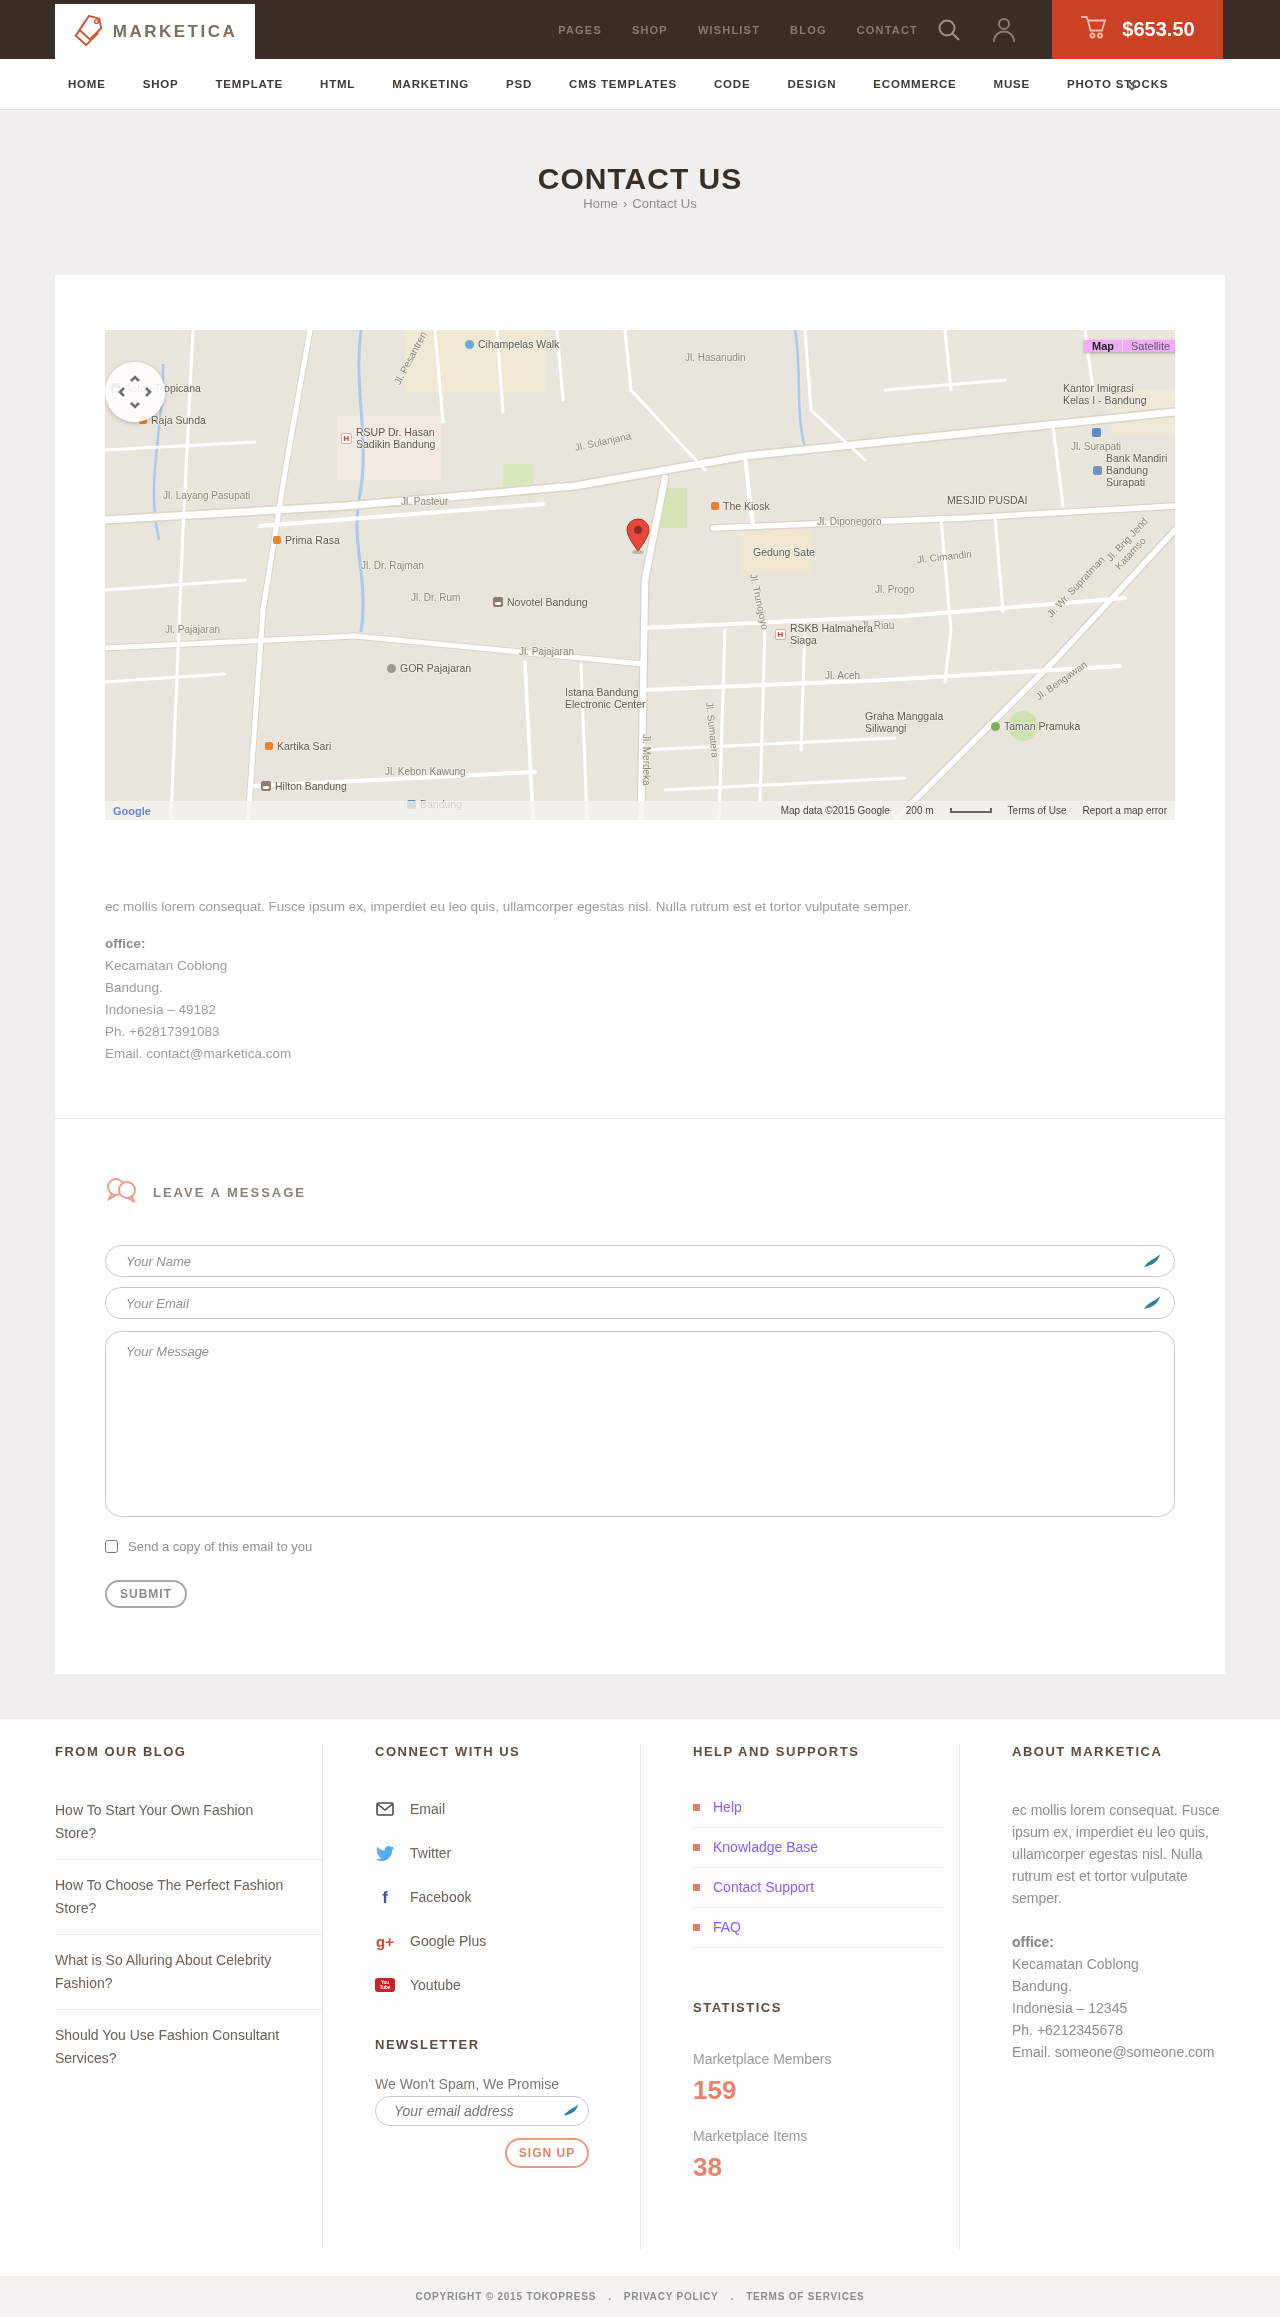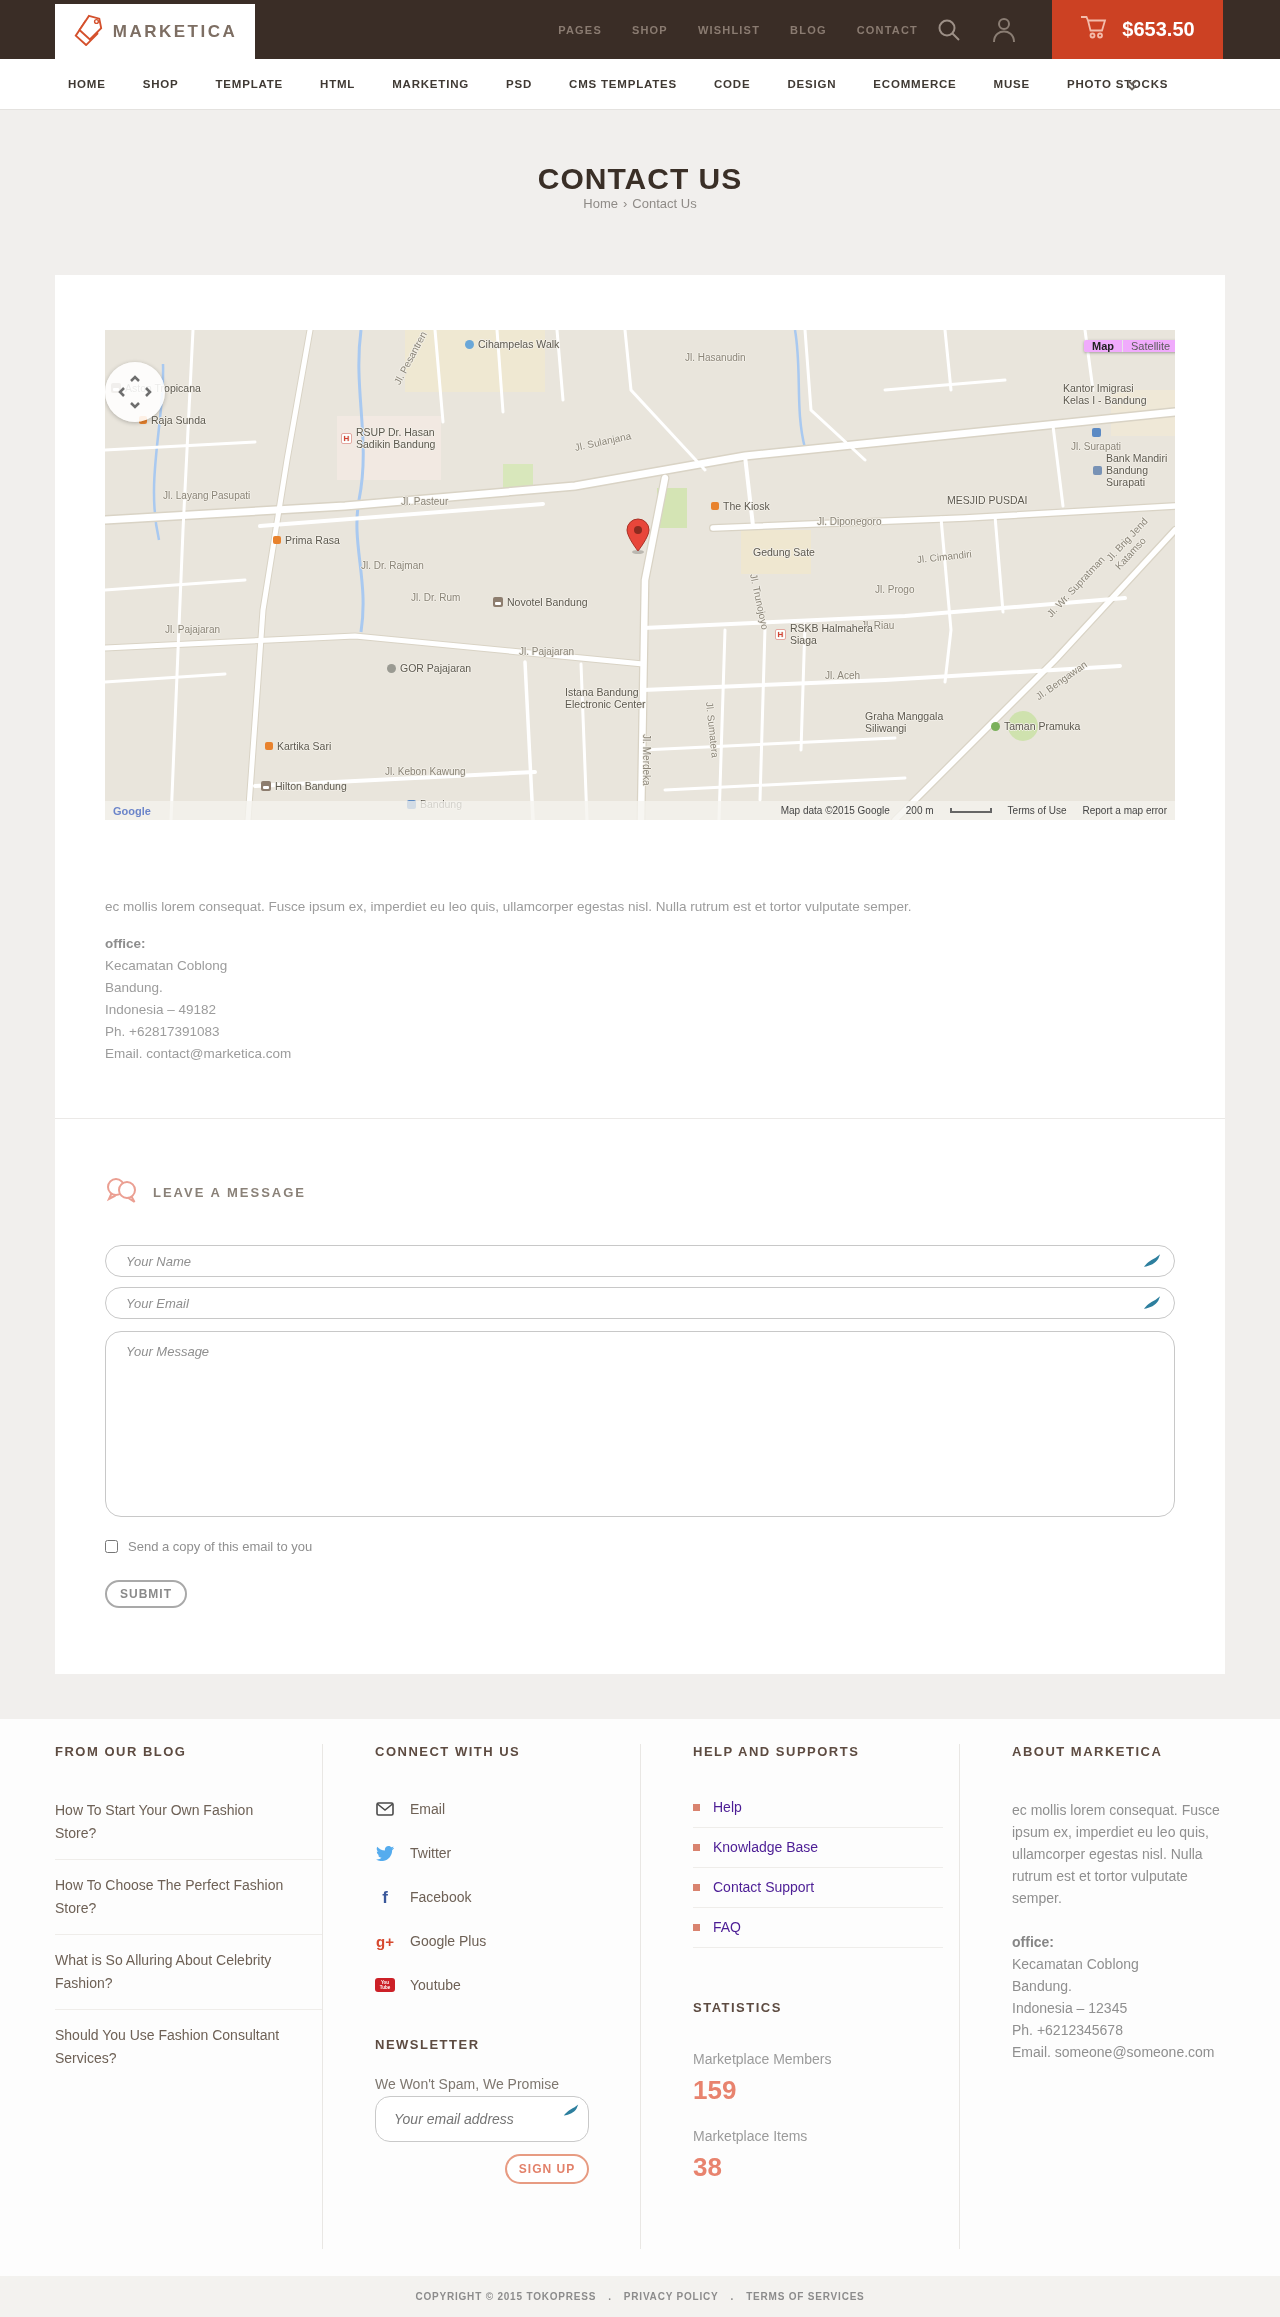--- a/index.html
+++ b/index.html
@@ -106,30 +106,30 @@
   .soc-row .lbl { font-size:14px; color:#6e6156; }
   .soc-ic { width:20px; display:flex; justify-content:center; }
   .fb-f { font-weight:800; font-size:17px; color:#3a589b; line-height:17px; }
   .gp { font-weight:700; font-size:15px; color:#d6492f; line-height:15px; }
   .yt { width:20px; height:14px; background:#cc2027; border-radius:3px; display:flex; flex-direction:column;
     align-items:center; justify-content:center; }
   .yt i { font-style:normal; display:block; color:#fff; font-size:4.5px; line-height:5px; font-weight:700; }
   .nl-head { margin:42px 0 24px !important; }
   .nl-tag { font-size:14px; color:#7e776f; margin-bottom:4px; }
   .nl-wrap { position:relative; width:214px; }
-  .nl-input { width:214px; height:46px; border:1px solid #c9c9c9; border-radius:15px; padding:0 34px 0 18px;
+  .nl-input { width:214px; height:30px; border:1px solid #c9c9c9; border-radius:15px; padding:0 34px 0 18px;
     font-family:inherit; font-size:14px; color:#b91c1c; outline:none; }
   .nl-wrap .pen { right:10px; top:7px; }
   .signup { display:block; margin:12px 0 0 130px; width:84px; height:30px; border-radius:15px;
     border:2px solid #e79b82; background:#fff; color:#e2816a; font-size:12px; font-weight:700;
     letter-spacing:1px; cursor:pointer; font-family:inherit; }
   .help-li { display:flex; align-items:center; gap:13px; padding-bottom:12px; margin-bottom:11px;
     border-bottom:1px solid #efedea; cursor:pointer; width:250px; }
   .help-li .sq { width:7px; height:7px; background:#d9836f; flex:none; }
-  .help-li span.t { font-size:14px; color:#4c1d95; }
+  .help-li span.t { font-size:14px; color:#8b5cf6; }
   .st-head { margin:52px 0 36px !important; }
   .st-label { font-size:14px; color:#9b9b9b; }
   .st-value { font-size:26px; font-weight:700; color:#e8836e; margin:8px 0 22px; }
   .about-p { font-size:14px; color:#8f8f8f; line-height:22px; margin:0 0 22px; }
   .about-office { font-size:14px; color:#8f8f8f; line-height:22px; }
   .about-office .ol { font-weight:700; color:#868686; }
   
   .botbar { height:41px; background:#f3f2ef; display:flex; align-items:center; justify-content:center;
     font-size:10px; font-weight:700; letter-spacing:0.8px; color:#8c8c8c; gap:12px; }
   .botbar a { color:#8c8c8c; text-decoration:none; }

